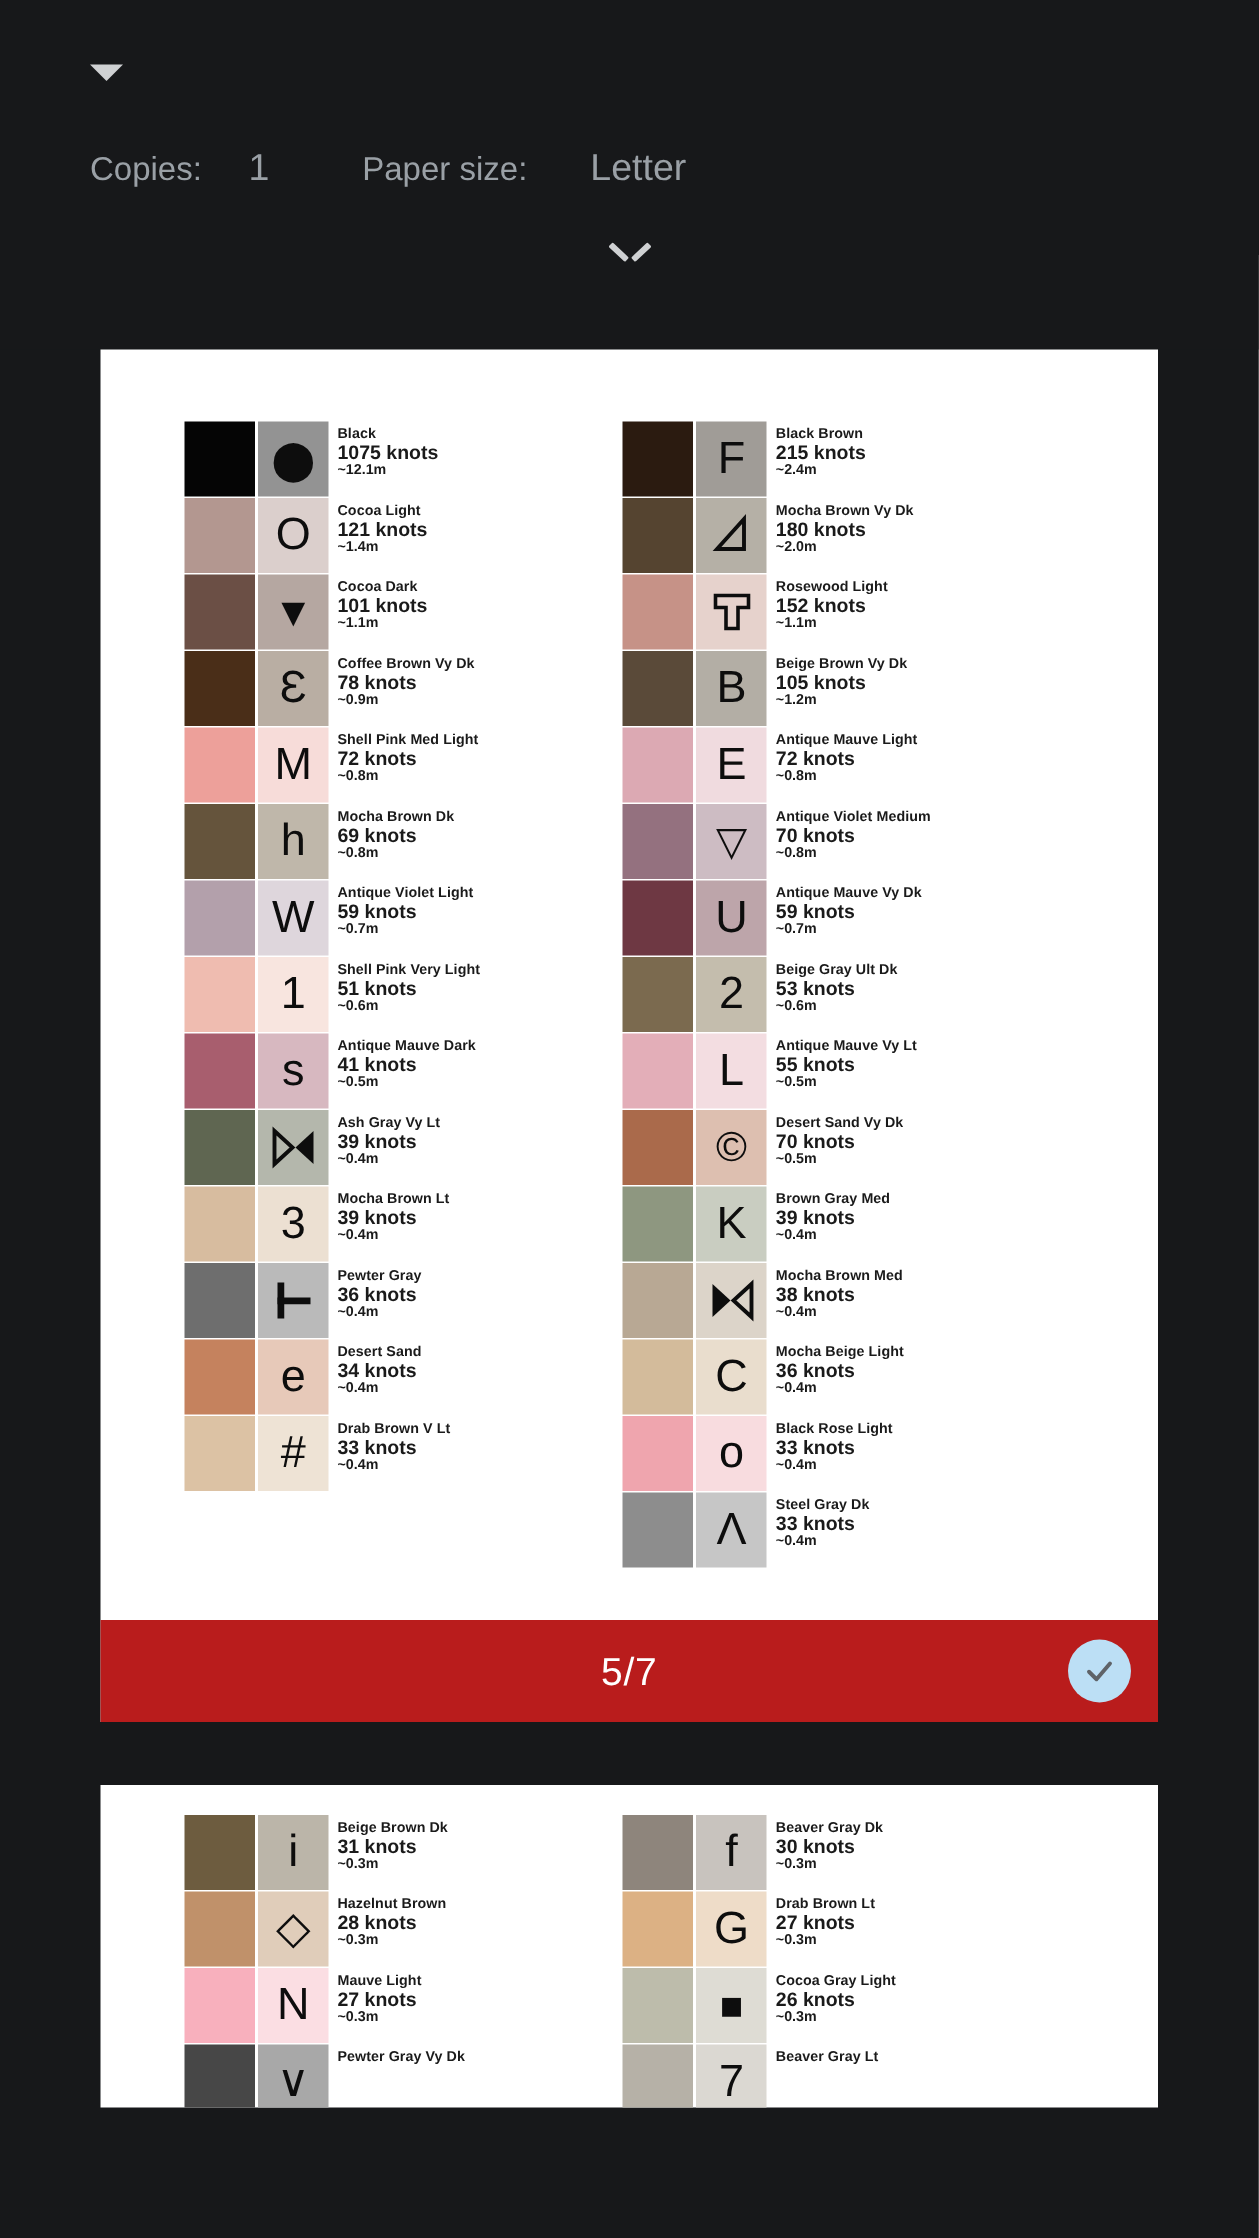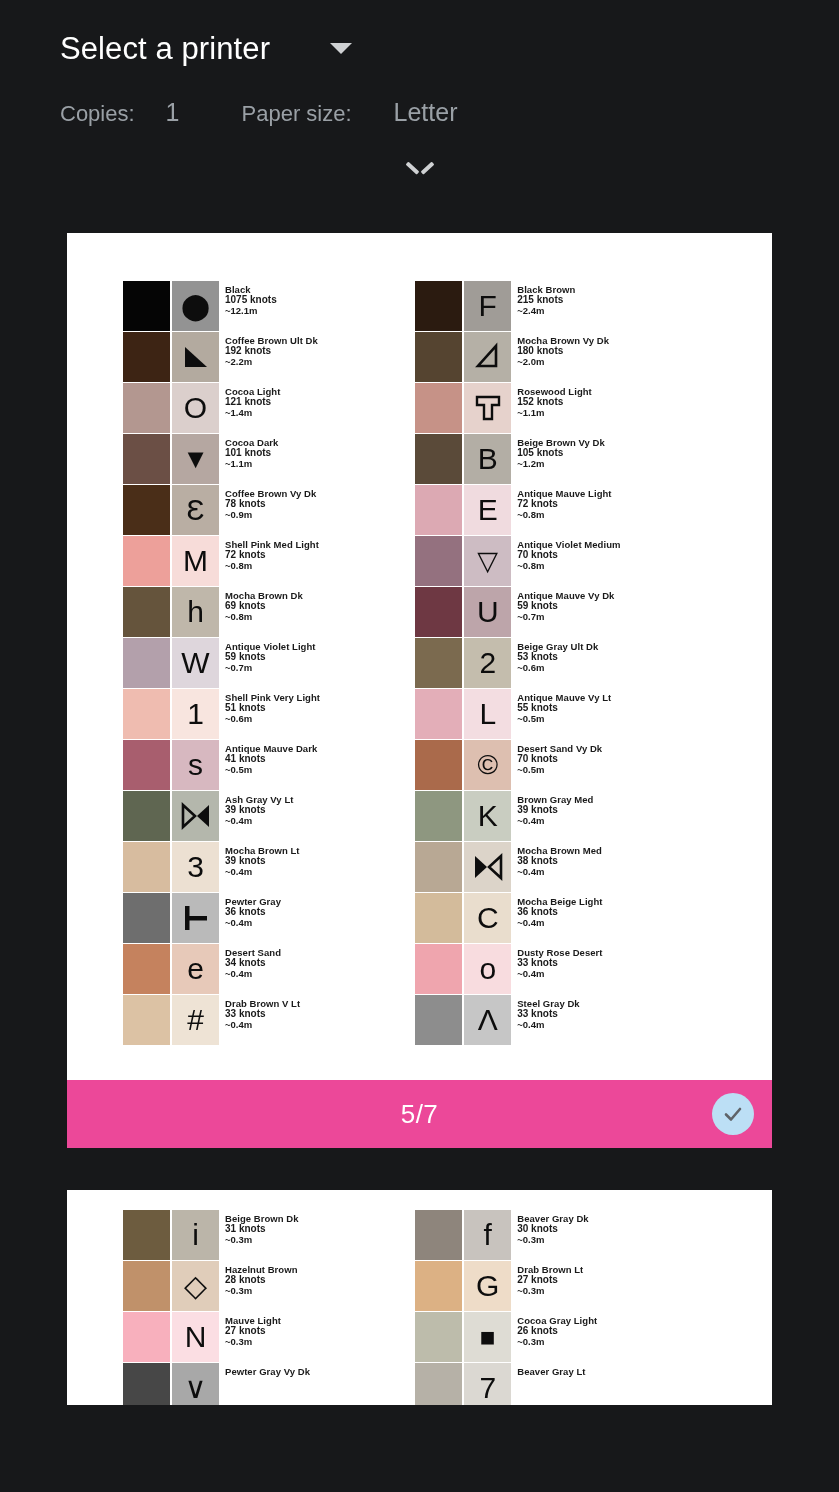--- a/index.html
+++ b/index.html
@@ -118,29 +118,29 @@
     line-height: 1;
     font-weight: 400;
   }
   .txt {
     margin-left: 6px;
     padding-top: 4px;
     line-height: 1.06;
     color: #1a1a1a;
   }
   .txt .nm { font-size: 9.5px; font-weight: bold; letter-spacing: 0.05px; white-space: nowrap; }
-  .txt .kn { font-size: 10px; font-weight: bold; }
+  .txt .kn { font-size: 13px; font-weight: bold; }
   .txt .ln { font-size: 9.5px; font-weight: bold; }
 
   
   .page-bar {
     position: absolute;
     left: 0; bottom: 0;
     width: 705px; height: 68px;
-    background: #ec4899;
+    background: #b91c1c;
     display: flex; align-items: center; justify-content: center;
   }
   .page-num {
     color: #ffffff;
     font-size: 26px;
     letter-spacing: 0.5px;
   }
   .page-check {
     position: absolute;
     right: 18px; top: 50%;
@@ -151,21 +151,20 @@
     display: flex; align-items: center; justify-content: center;
   }
   .page-check svg { display: block; }
 </style>
 </head>
 <body>
 
 <div class="print-bar">
 
   <div class="printer-row">
-    <div class="printer-label">Select a printer</div>
     <div class="printer-caret"></div>
   </div>
 
   <div class="options-row">
     <span class="opt-label">Copies:</span>
     <span class="opt-gap-a"></span>
     <span class="opt-value">1</span>
     <span class="opt-gap-b"></span>
     <span class="opt-label">Paper size:</span>
     <span class="opt-gap-c"></span>
@@ -187,33 +186,20 @@
             <div class="sw-sym" style="background: rgb(147, 147, 147);">
               <span class="sym-glyph" style="font-size: 26px;">⬤</span>
             </div>
             <div class="txt">
               <div class="nm">Black</div>
               <div class="kn">1075 knots</div>
               <div class="ln">~12.1m</div>
             </div>
           </div>
           <div class="row">
-            <div class="sw-color" style="background: rgb(61, 36, 20);"></div>
-            <div class="sw-sym" style="background: rgb(179, 170, 159);">
-              <svg width="34" height="34" viewBox="0 0 34 34">
-                <polygon points="6,7 28,27 6,27" fill="#0d0d0d"></polygon>
-              </svg>
-            </div>
-            <div class="txt">
-              <div class="nm">Coffee Brown Ult Dk</div>
-              <div class="kn">192 knots</div>
-              <div class="ln">~2.2m</div>
-            </div>
-          </div>
-          <div class="row">
             <div class="sw-color" style="background: rgb(179, 151, 144);"></div>
             <div class="sw-sym" style="background: rgb(219, 207, 204);">
               <span class="sym-glyph">O</span>
             </div>
             <div class="txt">
               <div class="nm">Cocoa Light</div>
               <div class="kn">121 knots</div>
               <div class="ln">~1.4m</div>
             </div>
           </div>
@@ -506,21 +492,21 @@
               <div class="kn">36 knots</div>
               <div class="ln">~0.4m</div>
             </div>
           </div>
           <div class="row">
             <div class="sw-color" style="background: rgb(239, 165, 174);"></div>
             <div class="sw-sym" style="background: rgb(248, 220, 223);">
               <span class="sym-glyph">o</span>
             </div>
             <div class="txt">
-              <div class="nm">Dusty Rose Desert</div>
+              <div class="nm">Black Rose Light</div>
               <div class="kn">33 knots</div>
               <div class="ln">~0.4m</div>
             </div>
           </div>
           <div class="row">
             <div class="sw-color" style="background: rgb(141, 141, 141);"></div>
             <div class="sw-sym" style="background: rgb(198, 198, 198);">
               <span class="sym-glyph">Λ</span>
             </div>
             <div class="txt">

